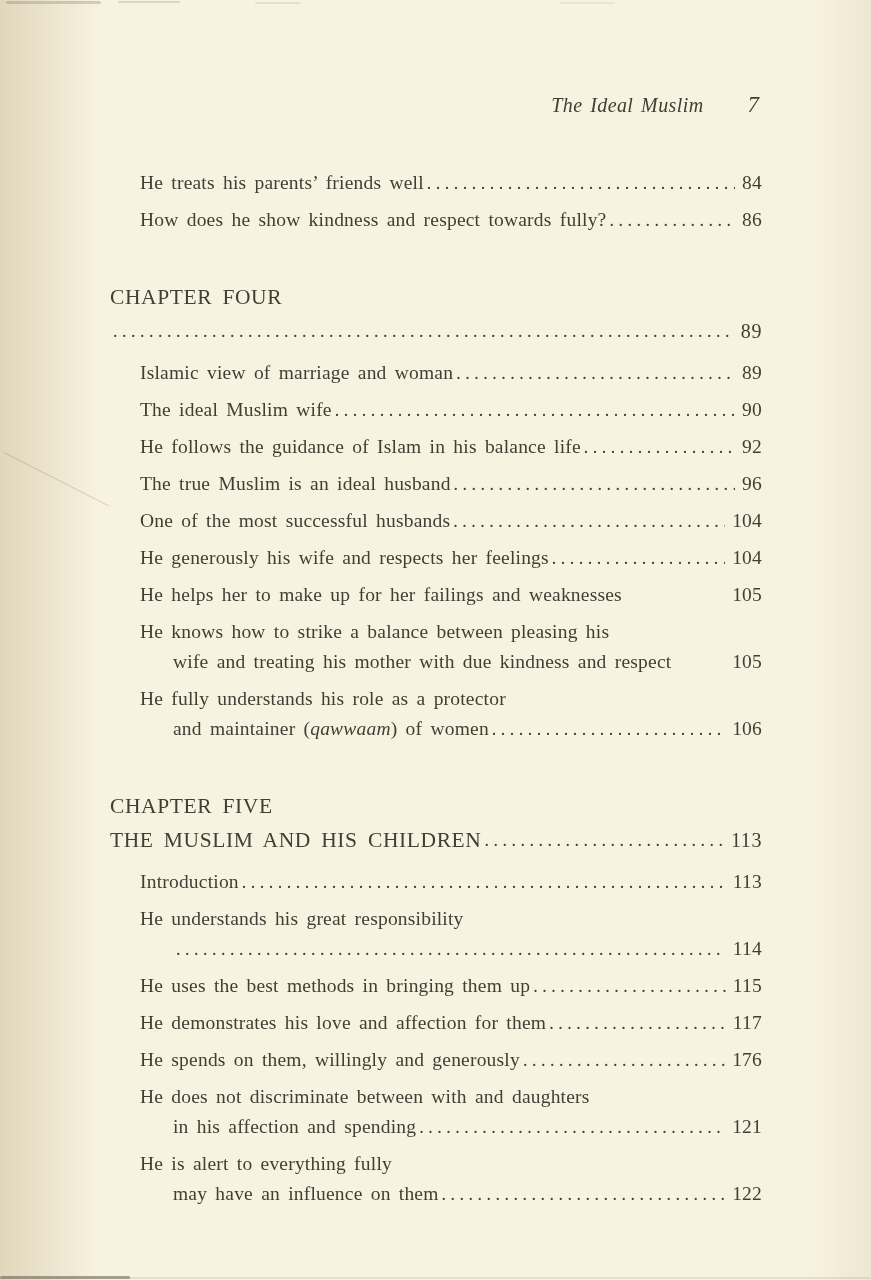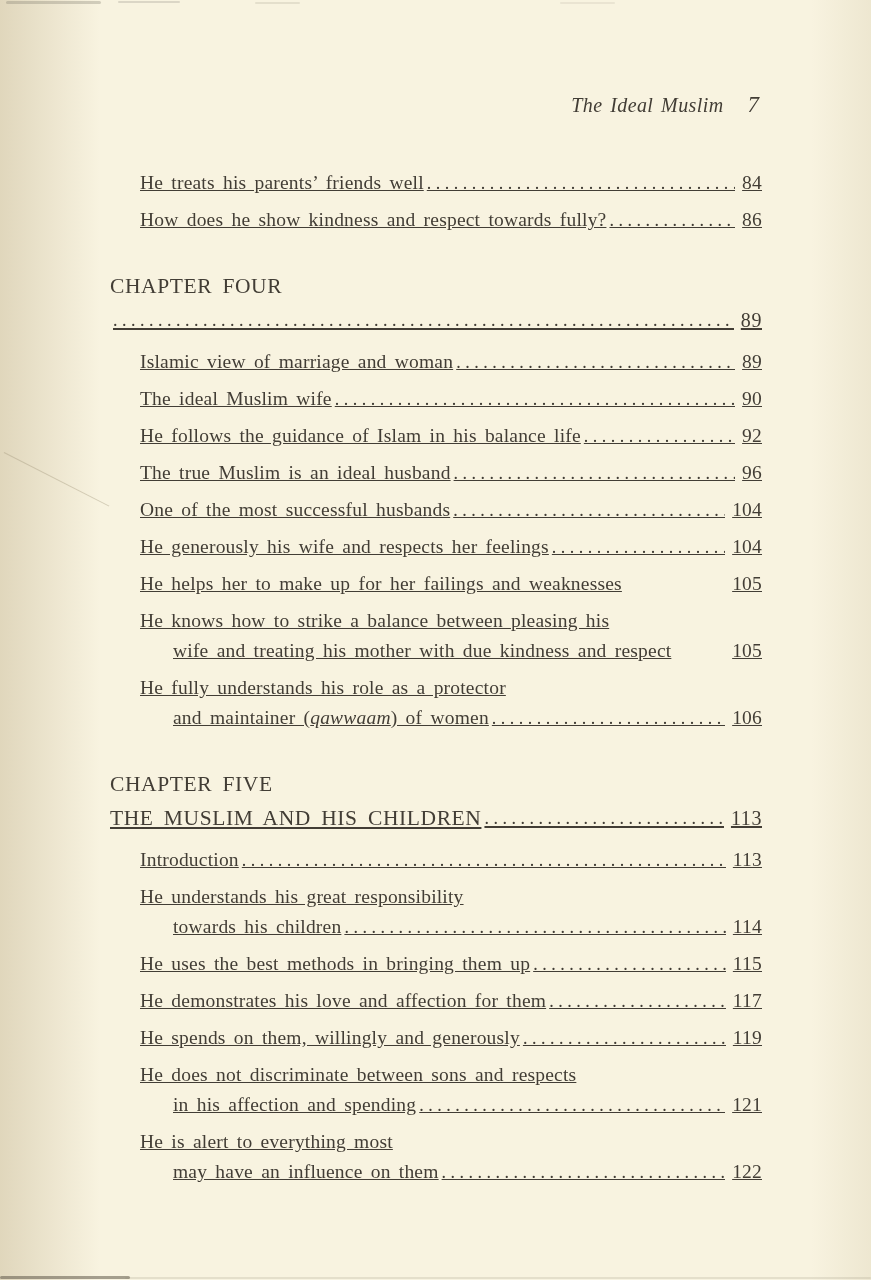--- a/index.html
+++ b/index.html
@@ -32,44 +32,44 @@
   .crease{
     position:absolute;left:4px;top:452px;width:118px;height:1px;
     background:rgba(168,157,130,0.45);
     transform:rotate(27deg);transform-origin:left center;
     pointer-events:none;
   }
   
   .running-header{
     position:absolute;top:92px;left:110px;right:112px;
     display:flex;justify-content:flex-end;align-items:baseline;
-    gap:24px;
+    gap:44px;
   }
   .rh-title{font-style:italic;font-size:20px;letter-spacing:0.4px;word-spacing:0.12em;}
   .rh-page{font-style:italic;font-size:23px;}
   
   .toc{
     position:absolute;top:168px;left:110px;right:109px;
   }
   .line{
     display:flex;align-items:center;
     line-height:30px;font-size:19.5px;
-    letter-spacing:0.2px;word-spacing:0.16em;text-decoration:underline;
+    letter-spacing:0.2px;word-spacing:0.16em;
   }
   .entry{margin-left:30px;margin-bottom:7px;}
   .entry .cont{margin-left:33px;}
   .t{white-space:nowrap;}
   .leader{flex:1 1 auto;overflow:hidden;white-space:nowrap;min-width:8px;}
   .leader.dots::after{
     content:"........................................................................................................";
     letter-spacing:4.5px;margin-left:3px;color:var(--ink);
     font-size:18px;
   }
   .pg{margin-left:7px;text-align:right;white-space:nowrap;}
-  .chapter{margin-top:35px;margin-bottom:10px;}
+  .chapter{margin-top:46px;margin-bottom:10px;}
   .chapter-label{
     font-size:21.5px;line-height:33px;letter-spacing:0.6px;word-spacing:0.2em;
   }
   .chapter .line{
     font-size:21.5px;line-height:33px;letter-spacing:0.6px;word-spacing:0.2em;
   }
   .chapter .leader.dots::after{letter-spacing:4.5px;font-size:18px;}
   .chapter .pg{font-size:20px;}
 </style>
 </head>
@@ -196,21 +196,20 @@
           <span class="t">Introduction</span>
           <span class="leader dots"></span>
           <span class="pg">113</span>
         </div>
       </div>
       <div class="entry">
         <div class="line">
           <span class="t">He understands his great responsibility</span>
         </div>
         <div class="line cont">
-          <span class="t">towards his children</span>
           <span class="leader dots"></span>
           <span class="pg">114</span>
         </div>
       </div>
       <div class="entry">
         <div class="line">
           <span class="t">He uses the best methods in bringing them up</span>
           <span class="leader dots"></span>
           <span class="pg">115</span>
         </div>
@@ -219,36 +218,36 @@
         <div class="line">
           <span class="t">He demonstrates his love and affection for them</span>
           <span class="leader dots"></span>
           <span class="pg">117</span>
         </div>
       </div>
       <div class="entry">
         <div class="line">
           <span class="t">He spends on them, willingly and generously</span>
           <span class="leader dots"></span>
-          <span class="pg">119</span>
-        </div>
-      </div>
-      <div class="entry">
-        <div class="line">
-          <span class="t">He does not discriminate between sons and respects</span>
+          <span class="pg">176</span>
+        </div>
+      </div>
+      <div class="entry">
+        <div class="line">
+          <span class="t">He does not discriminate between with and daughters</span>
         </div>
         <div class="line cont">
           <span class="t">in his affection and spending</span>
           <span class="leader dots"></span>
           <span class="pg">121</span>
         </div>
       </div>
       <div class="entry">
         <div class="line">
-          <span class="t">He is alert to everything most</span>
+          <span class="t">He is alert to everything fully</span>
         </div>
         <div class="line cont">
           <span class="t">may have an influence on them</span>
           <span class="leader dots"></span>
           <span class="pg">122</span>
         </div>
       </div>
     </div>
 
 </div>

